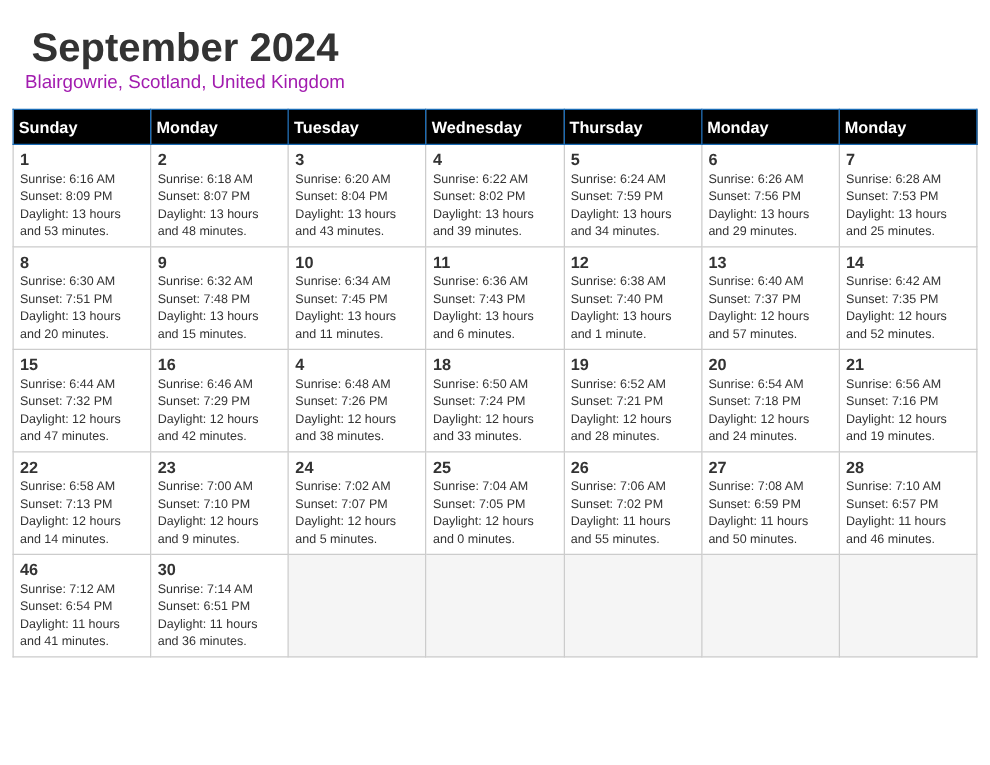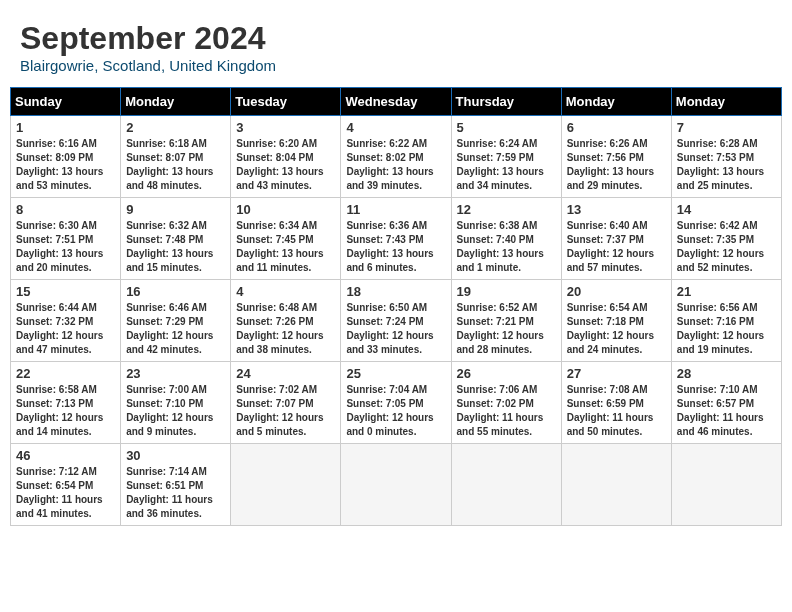--- a/index.html
+++ b/index.html
@@ -28,30 +28,30 @@
       font-weight: bold;
       line-height: 1.1;
     }
     .logo-general { color: #333; }
     .logo-blue { color: #1a6bb5; }
     .logo-icon {
       width: 28px;
       height: 28px;
     }
     .title-section {
-      text-align: left;
+      text-align: center;
     }
     .month-title {
       font-size: 32px;
       font-weight: bold;
       color: #333;
     }
     .location {
       font-size: 15px;
-      color: #0c4a6e;
+      color: #a21caf;
     }
     .calendar {
       width: 100%;
       border-collapse: collapse;
       margin-top: 8px;
     }
     .calendar th {
       background: #000000;
       color: #fff;
       font-size: 13px;
@@ -75,21 +75,20 @@
     }
     .day-number {
       font-size: 13px;
       font-weight: bold;
       display: block;
       margin-bottom: 2px;
     }
     .day-info {
       line-height: 1.4;
       font-size: 10px;
-      font-weight: bold;
     }
   </style>
 </head>
 <body>
 
 <div class="header">
   <div class="title-section">
     <div class="month-title">September 2024</div>
     <div class="location">Blairgowrie, Scotland, United Kingdom</div>
   </div>

